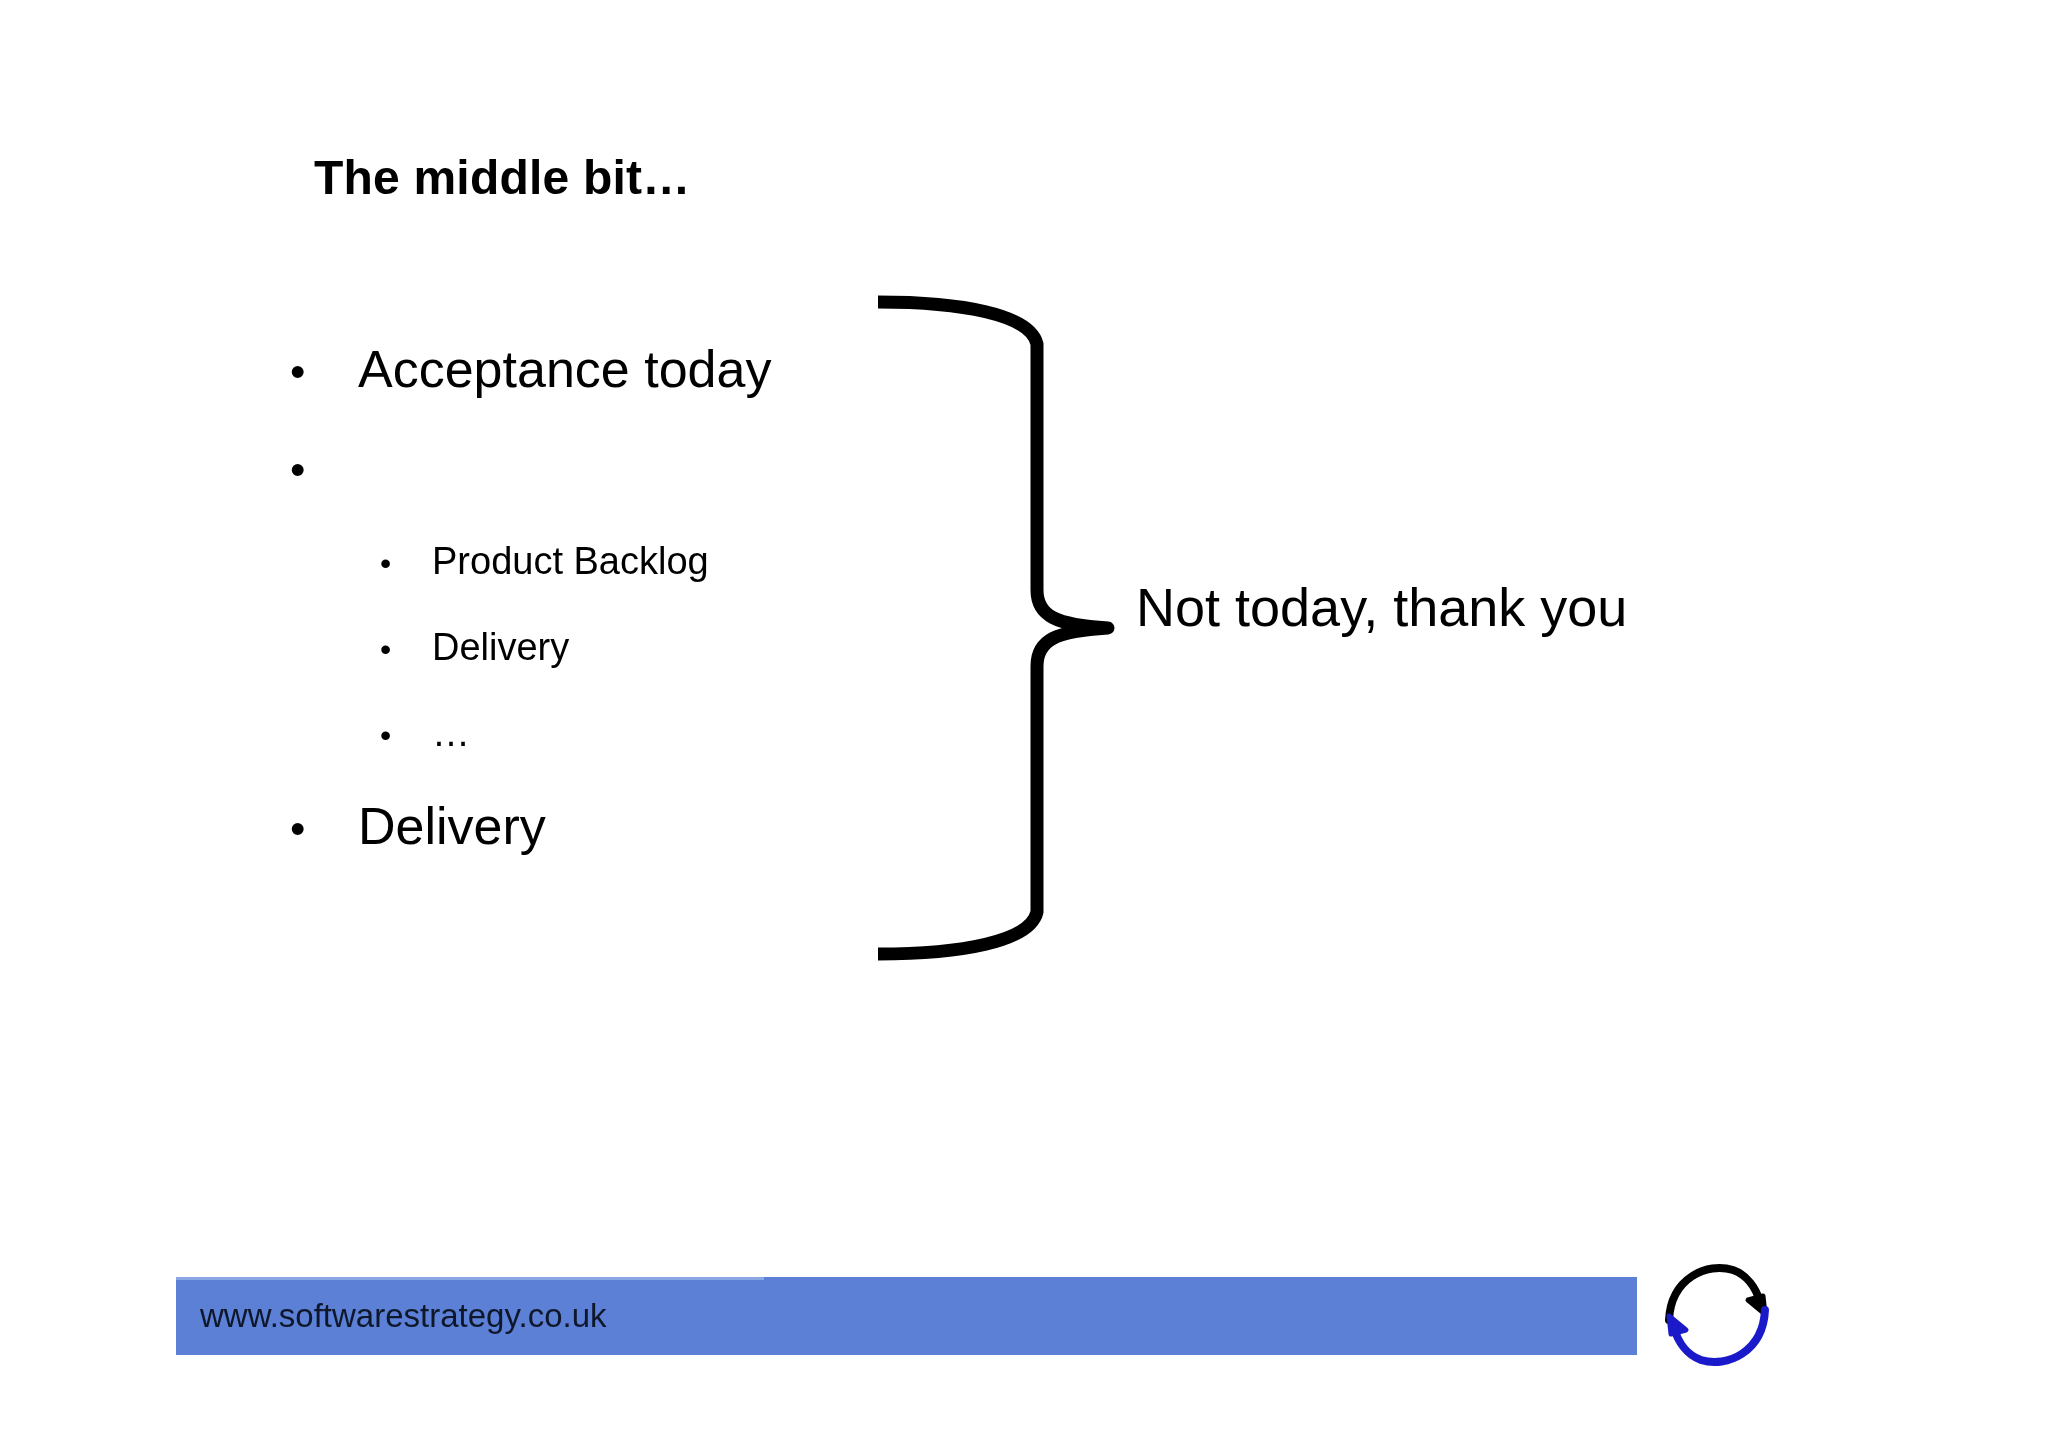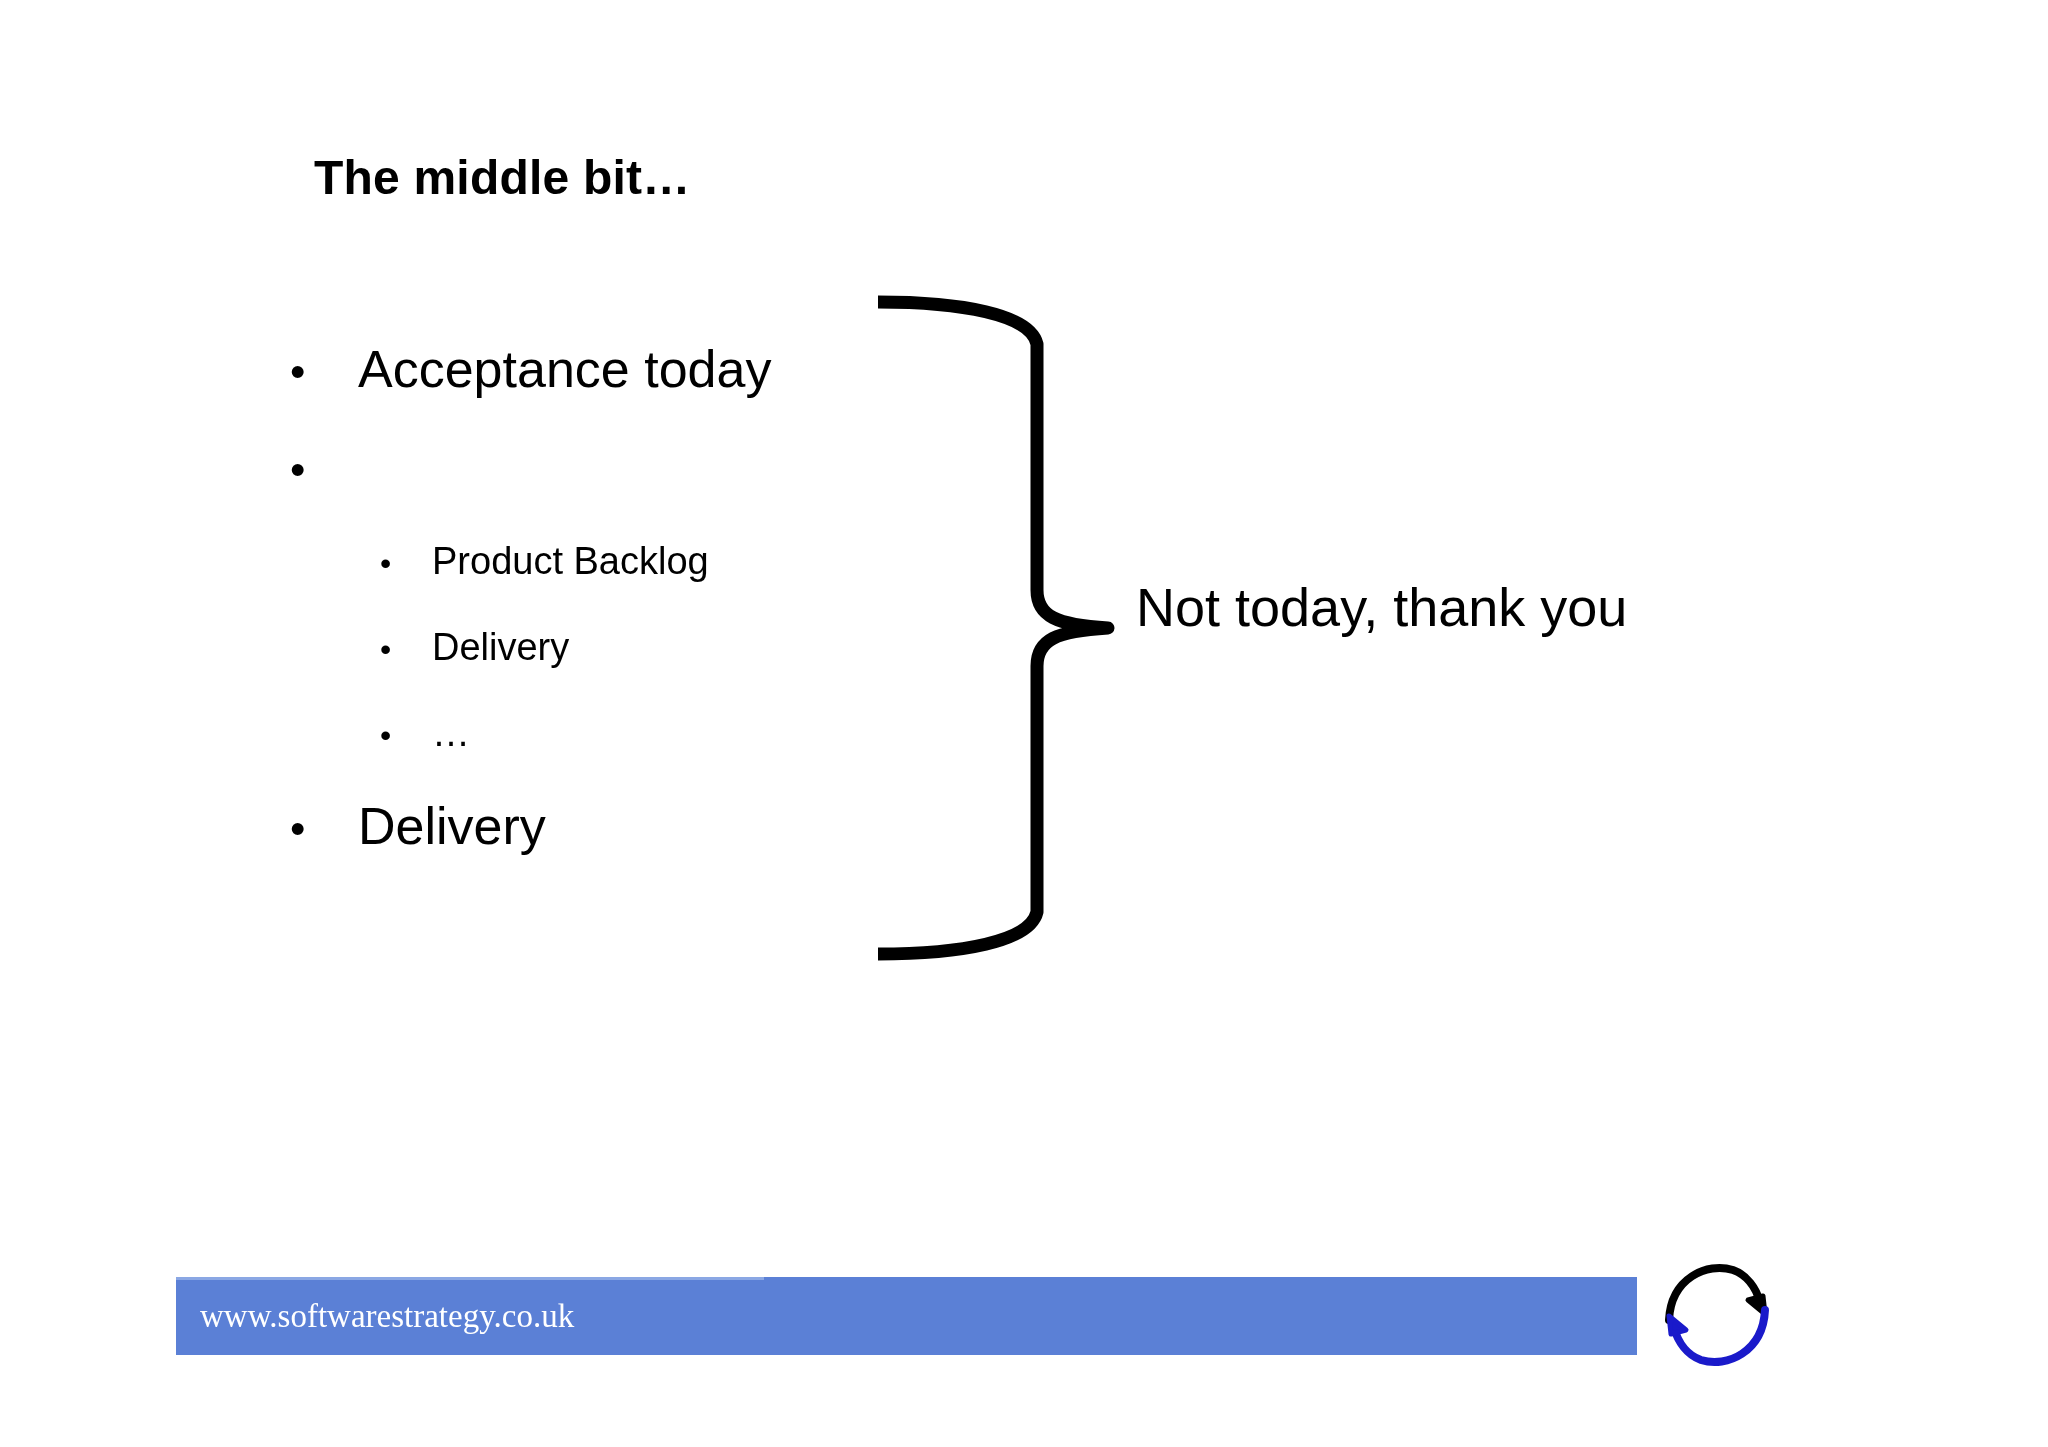--- a/index.html
+++ b/index.html
@@ -116,23 +116,23 @@
     top: 0;
     width: 588px;
     height: 3px;
     background: #8aa7e4;
   }
   #footer-url {
     position: absolute;
     left: 24px;
     top: 50%;
     transform: translateY(-50%);
-    font-family: Liberation Serif, serif;
+    font-family: Liberation Sans, sans-serif;
     font-size: 33px;
-    color: #ffffff;
+    color: #0f172a;
     white-space: nowrap;
   }
 
   
   #logo {
     position: absolute;
     left: 1655px;
     top: 1252px;
     width: 124px;
     height: 124px;

